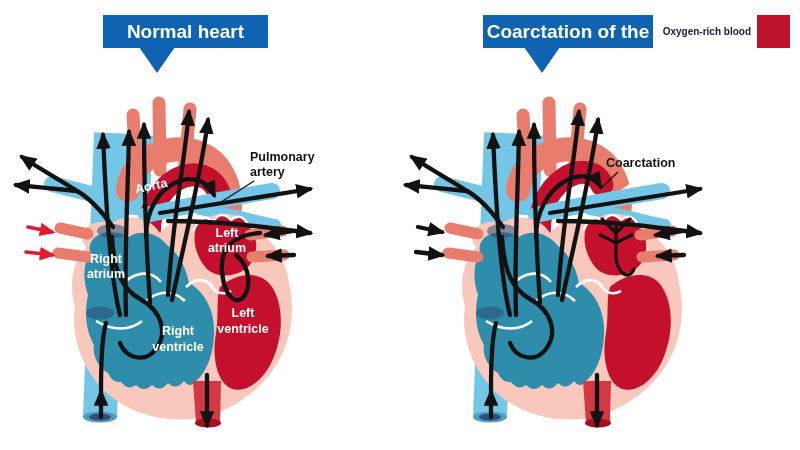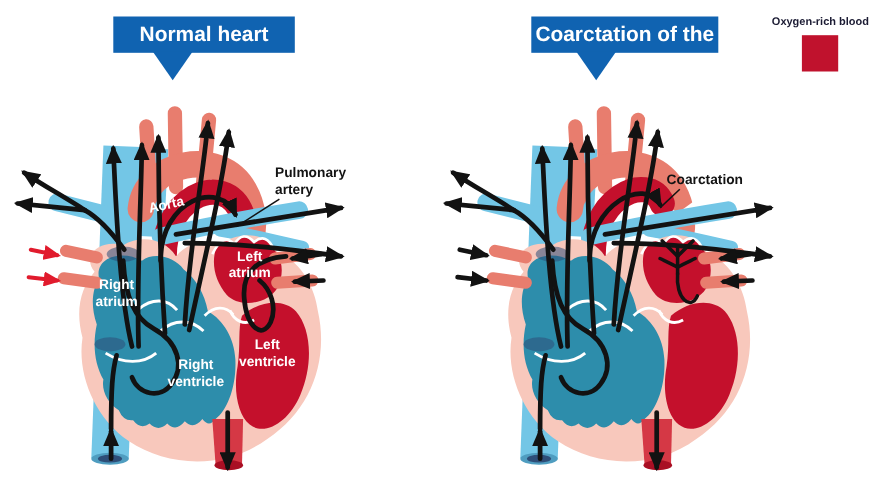--- a/index.html
+++ b/index.html
@@ -22,21 +22,21 @@
 <body>
 
 <div class="stage">
 
   <div class="banner" style="left:75px;top:15px;width:165px;">Normal heart</div>
   <div class="banner-tail" style="left:139px;top:47px;"></div>
 
   <div class="banner" style="left:455px;top:15px;width:170px;">Coarctation of the aorta</div>
   <div class="banner-tail" style="left:524px;top:47px;"></div>
 
-  <div class="legend-row" style="top:15px;right:10px;flex-direction:column;">
+  <div class="legend-row" style="top:15px;right:10px;">
     <span class="legend-label">Oxygen-rich blood</span>
     <svg width="33" height="33" style="position:static;">
       <rect width="33" height="33" fill="#c0122d"></rect>
     </svg>
   </div>
 
   <svg style="left:0;top:85px;" width="320" height="365" viewBox="0 0 320 365">
     <defs>
       <marker id="ahb-l" markerWidth="4" markerHeight="3.4" refX="3.2" refY="1.7" orient="auto" markerUnits="strokeWidth">
         <path d="M0,0 L4,1.7 L0,3.4 Z" fill="#121212"></path>

